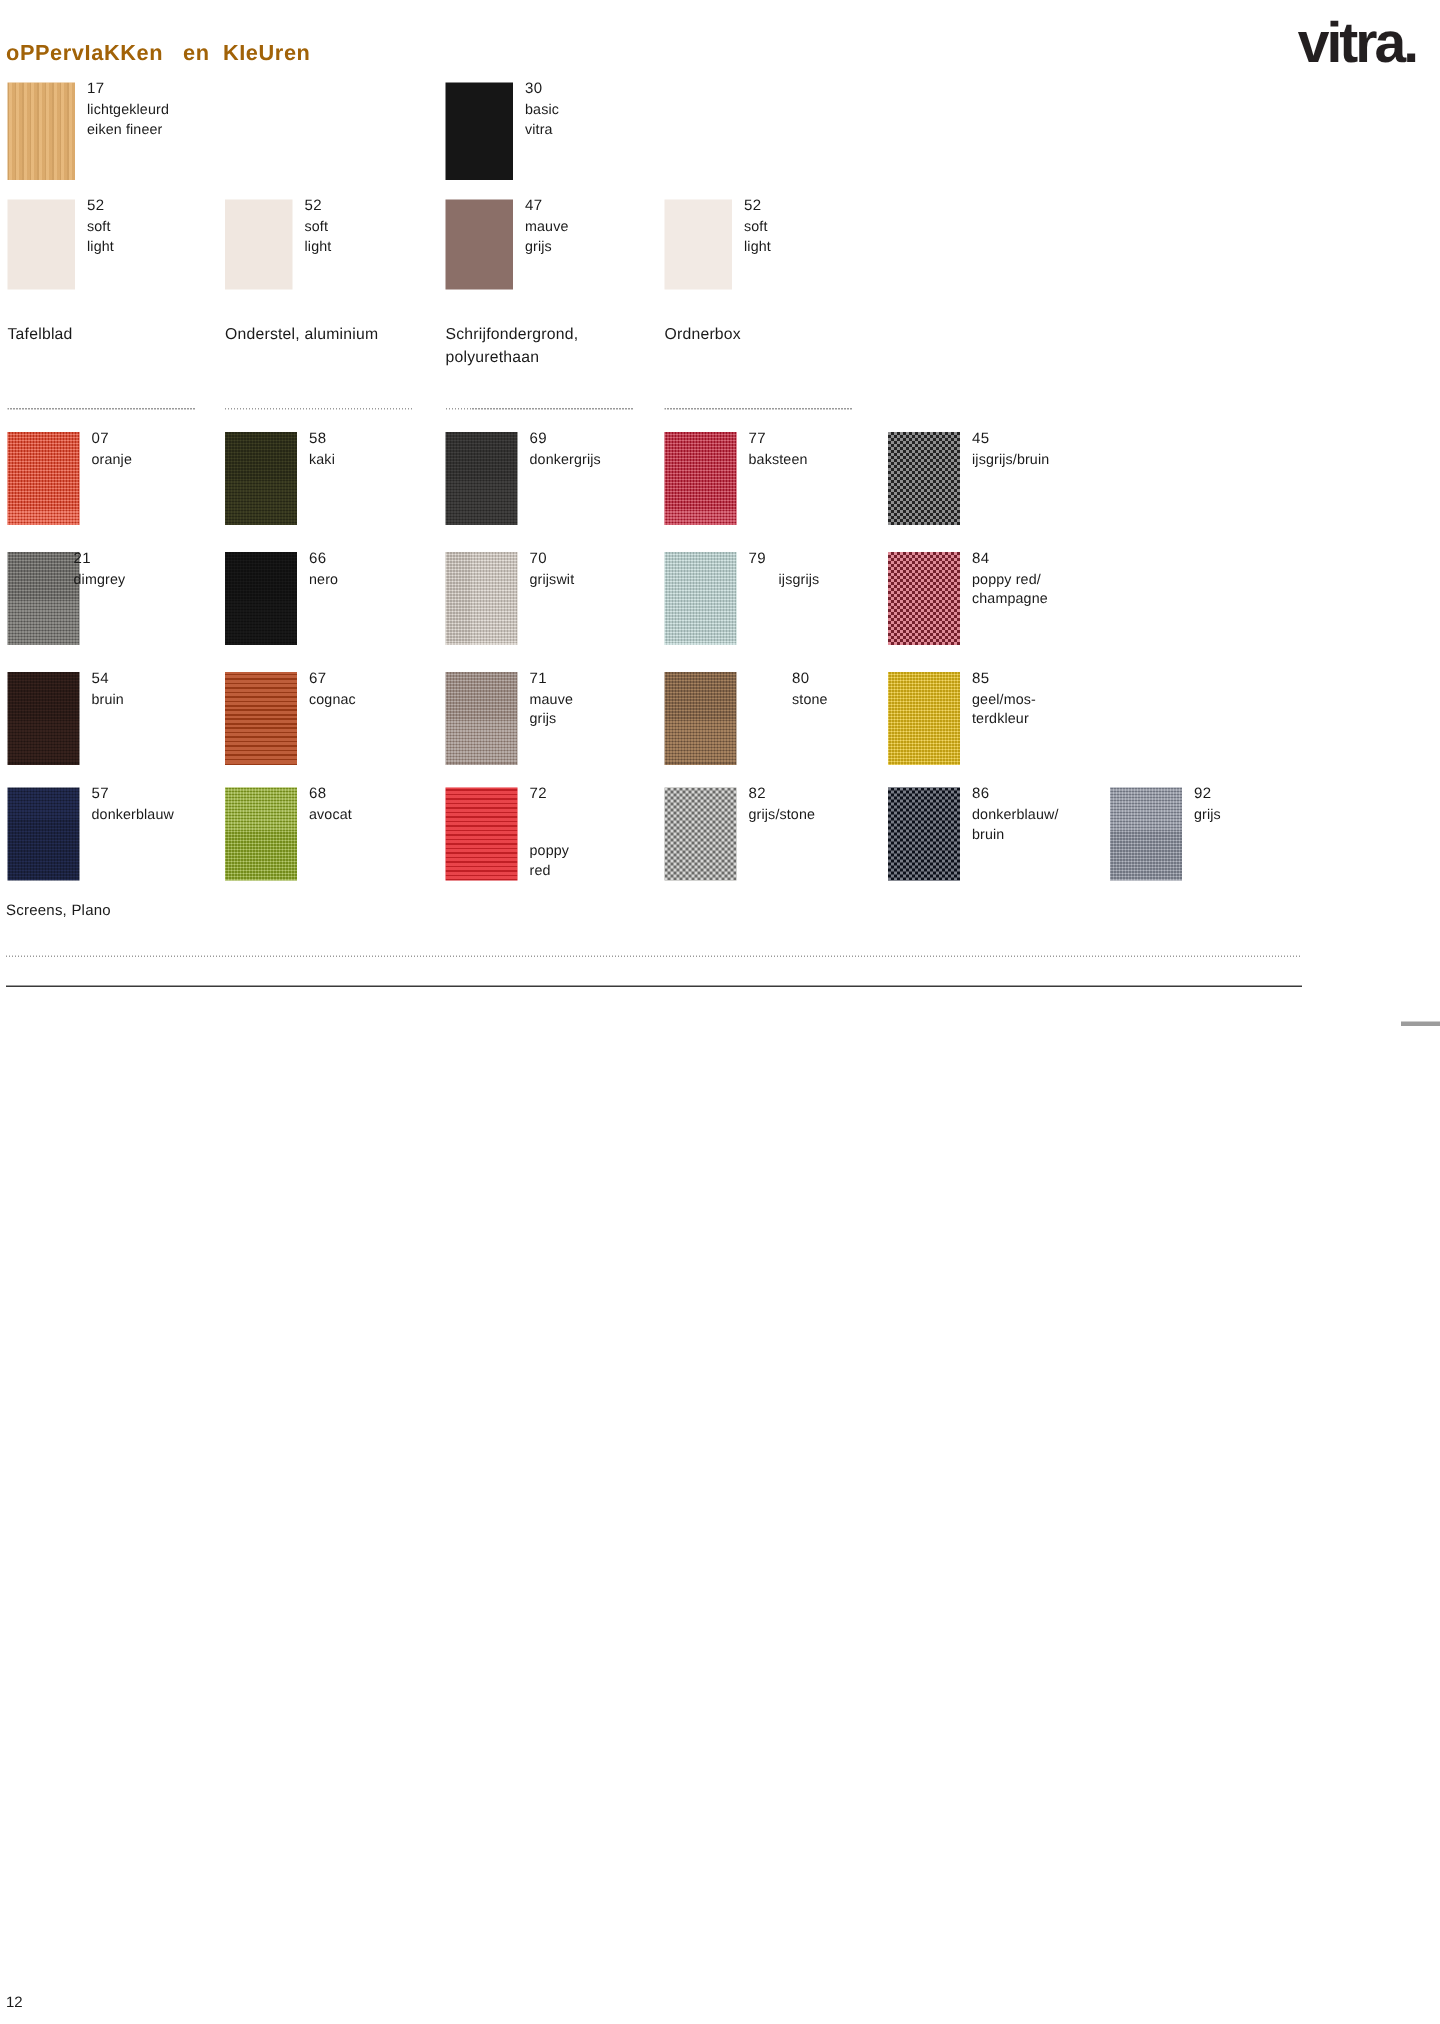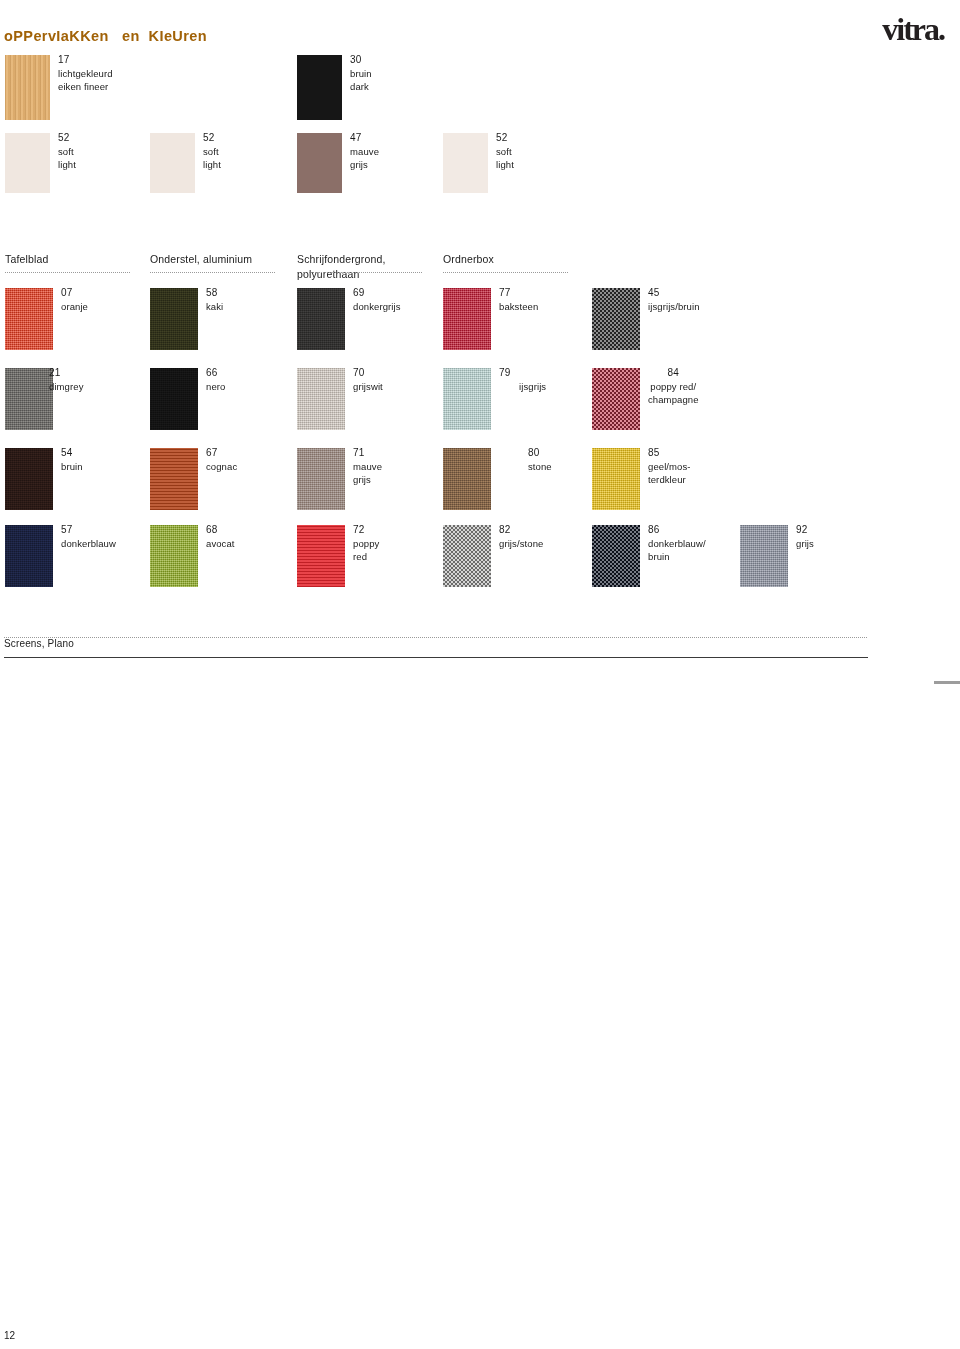--- a/index.html
+++ b/index.html
@@ -15,36 +15,36 @@
   .page{position:absolute;inset:0;}
 
   
   .title{
     position:absolute;left:4px;top:28px;
     font-size:14.5px;font-weight:600;letter-spacing:0.4px;
     white-space:pre;color:#a16207;
   }
   .logo{
     position:absolute;right:16px;top:8px;
-    font-size:32px;line-height:42px;font-weight:800;
+    font-size:38px;line-height:42px;font-weight:800;
     letter-spacing:-2.0px;color:#231f20;
-    font-family:Liberation Serif, serif;
+    font-family:Liberation Sans, sans-serif;
   }
 
   
   .cell{position:absolute;}
   .sw{position:absolute;left:0;top:0;overflow:hidden;}
   .lbl{position:absolute;font-size:9.5px;line-height:13.5px;color:#1a1a1a;white-space:pre;}
   .lbl .code{display:block;font-size:10px;letter-spacing:.2px;}
   .lbl .nm{display:block;letter-spacing:.1px;}
 
   
   .caption{
     position:absolute;font-size:10.5px;line-height:15px;
-    color:#1a1a1a;white-space:pre-line;letter-spacing:.15px;margin-top:36px;
+    color:#1a1a1a;white-space:pre-line;letter-spacing:.15px;
   }
   .caption.small{font-size:10px;}
 
   
   .dotted{
     position:absolute;height:1px;
     background-image:repeating-linear-gradient(to right,#9a9a9a 0 1px,transparent 1px 2px);
   }
   .solid{position:absolute;height:1px;background:#3a3a3a;}
   .tickmark{position:absolute;height:3px;background:#9c9c9c;}
@@ -91,21 +91,21 @@
   <div class="logo">vitra.</div>
 
   <div id="top-section">
       <div class="cell" style="left: 5px; top: 55px;">
         <div class="sw tx-wood" style="width: 45px; height: 65px; background: rgb(226, 177, 115);"></div>
         <div class="lbl" style="left: 53px; top: -2px;"><span class="code">17</span><span class="nm" style="white-space: pre-line;">lichtgekleurd
 eiken fineer</span></div>
       </div>
       <div class="cell" style="left: 297px; top: 55px;">
         <div class="sw tx-flat" style="width: 45px; height: 65px; background: rgb(22, 22, 22);"></div>
-        <div class="lbl" style="left: 53px; top: -2px;"><span class="code">30</span><span class="nm" style="white-space: pre-line;">bruin dark</span></div>
+        <div class="lbl" style="left: 53px; top: -2px;"><span class="code">30</span><span class="nm" style="white-space: pre-line;">basic vitra</span></div>
       </div>
       <div class="cell" style="left: 5px; top: 133px;">
         <div class="sw tx-flat" style="width: 45px; height: 60px; background: rgb(240, 231, 224);"></div>
         <div class="lbl" style="left: 53px; top: -2px;"><span class="code">52</span><span class="nm" style="white-space: pre-line;">soft light</span></div>
       </div>
       <div class="cell" style="left: 150px; top: 133px;">
         <div class="sw tx-flat" style="width: 45px; height: 60px; background: rgb(240, 231, 224);"></div>
         <div class="lbl" style="left: 53px; top: -2px;"><span class="code">52</span><span class="nm" style="white-space: pre-line;">soft light</span></div>
       </div>
       <div class="cell" style="left: 297px; top: 133px;">
@@ -162,21 +162,21 @@
       <div class="cell" style="left: 297px; top: 368px;">
         <div class="sw tx-fine" style="width: 48px; height: 62px; background: rgb(214, 205, 196);"></div>
         <div class="lbl" style="left: 56px; top: -2px;"><span class="code">70</span><span class="nm" style="white-space: pre-line;">grijswit</span></div>
       </div>
       <div class="cell" style="left: 443px; top: 368px;">
         <div class="sw tx-fine" style="width: 48px; height: 62px; background: rgb(188, 215, 212);"></div>
         <div class="lbl" style="left: 56px; top: -2px;"><span class="code">79</span><span class="nm" style="white-space: pre-line; padding-left: 20px;">ijsgrijs</span></div>
       </div>
       <div class="cell" style="left: 592px; top: 368px;">
         <div class="sw tx-check" style="width: 48px; height: 62px; background: rgb(200, 55, 76);"></div>
-        <div class="lbl" style="left: 56px; top: -2px; text-align: center;"><span class="code">84</span><span class="nm" style="white-space: pre-line;">poppy red/
+        <div class="lbl" style="left: 56px; top: -2px;"><span class="code">84</span><span class="nm" style="white-space: pre-line;">poppy red/
 champagne</span></div>
       </div>
       <div class="cell" style="left: 5px; top: 448px;">
         <div class="sw tx-weave" style="width: 48px; height: 62px; background: rgb(43, 26, 22);"></div>
         <div class="lbl" style="left: 56px; top: -2px;"><span class="code">54</span><span class="nm" style="white-space: pre-line;">bruin</span></div>
       </div>
       <div class="cell" style="left: 150px; top: 448px;">
         <div class="sw tx-rib" style="width: 48px; height: 62px; background: rgb(180, 68, 26);"></div>
         <div class="lbl" style="left: 56px; top: -2px;"><span class="code">67</span><span class="nm" style="white-space: pre-line;">cognac</span></div>
       </div>
@@ -196,21 +196,21 @@
       <div class="cell" style="left: 5px; top: 525px;">
         <div class="sw tx-weave" style="width: 48px; height: 62px; background: rgb(27, 34, 64);"></div>
         <div class="lbl" style="left: 56px; top: -2px;"><span class="code">57</span><span class="nm" style="white-space: pre-line;">donkerblauw</span></div>
       </div>
       <div class="cell" style="left: 150px; top: 525px;">
         <div class="sw tx-fine" style="width: 48px; height: 62px; background: rgb(143, 173, 33);"></div>
         <div class="lbl" style="left: 56px; top: -2px;"><span class="code">68</span><span class="nm" style="white-space: pre-line; text-align: center;">avocat</span></div>
       </div>
       <div class="cell" style="left: 297px; top: 525px;">
         <div class="sw tx-rib" style="width: 48px; height: 62px; background: rgb(229, 37, 44);"></div>
-        <div class="lbl" style="left: 56px; top: -2px;"><span class="code">72</span><span class="nm" style="white-space: pre-line;">poppy red</span></div>
+        <div class="lbl" style="left: 56px; top: -2px;"><span class="code">72</span><span class="nm" style="white-space: pre-line; margin-top: 24px;">poppy red</span></div>
       </div>
       <div class="cell" style="left: 443px; top: 525px;">
         <div class="sw tx-check" style="width: 48px; height: 62px; background: rgb(185, 185, 182);"></div>
         <div class="lbl" style="left: 56px; top: -2px;"><span class="code">82</span><span class="nm" style="white-space: pre-line;">grijs/stone</span></div>
       </div>
       <div class="cell" style="left: 592px; top: 525px;">
         <div class="sw tx-check" style="width: 48px; height: 62px; background: rgb(21, 27, 44);"></div>
         <div class="lbl" style="left: 56px; top: -2px;"><span class="code">86</span><span class="nm" style="white-space: pre-line;">donkerblauw/
 bruin</span></div>
       </div>

